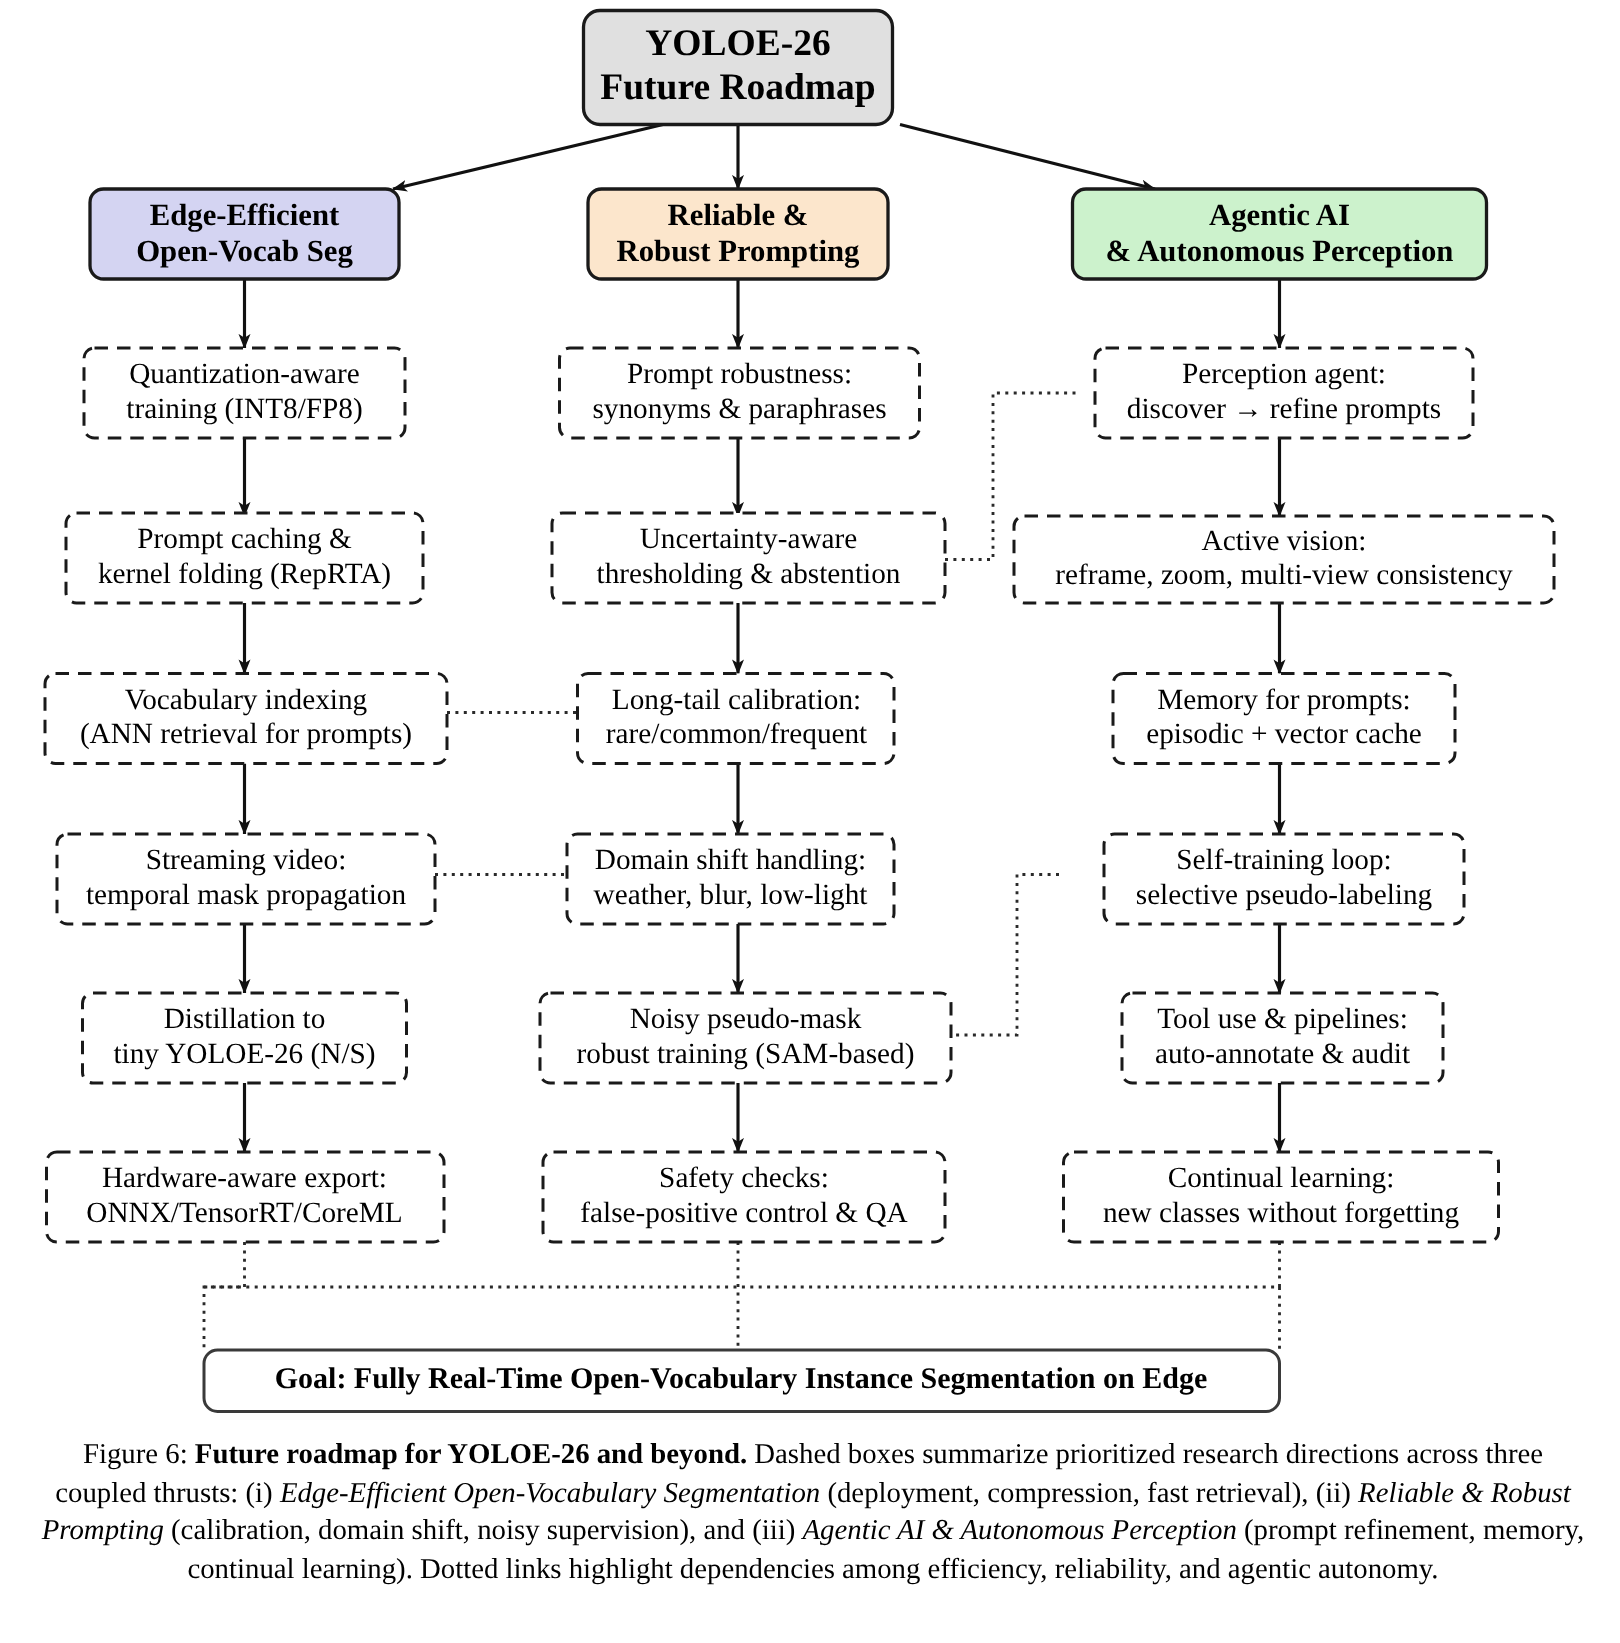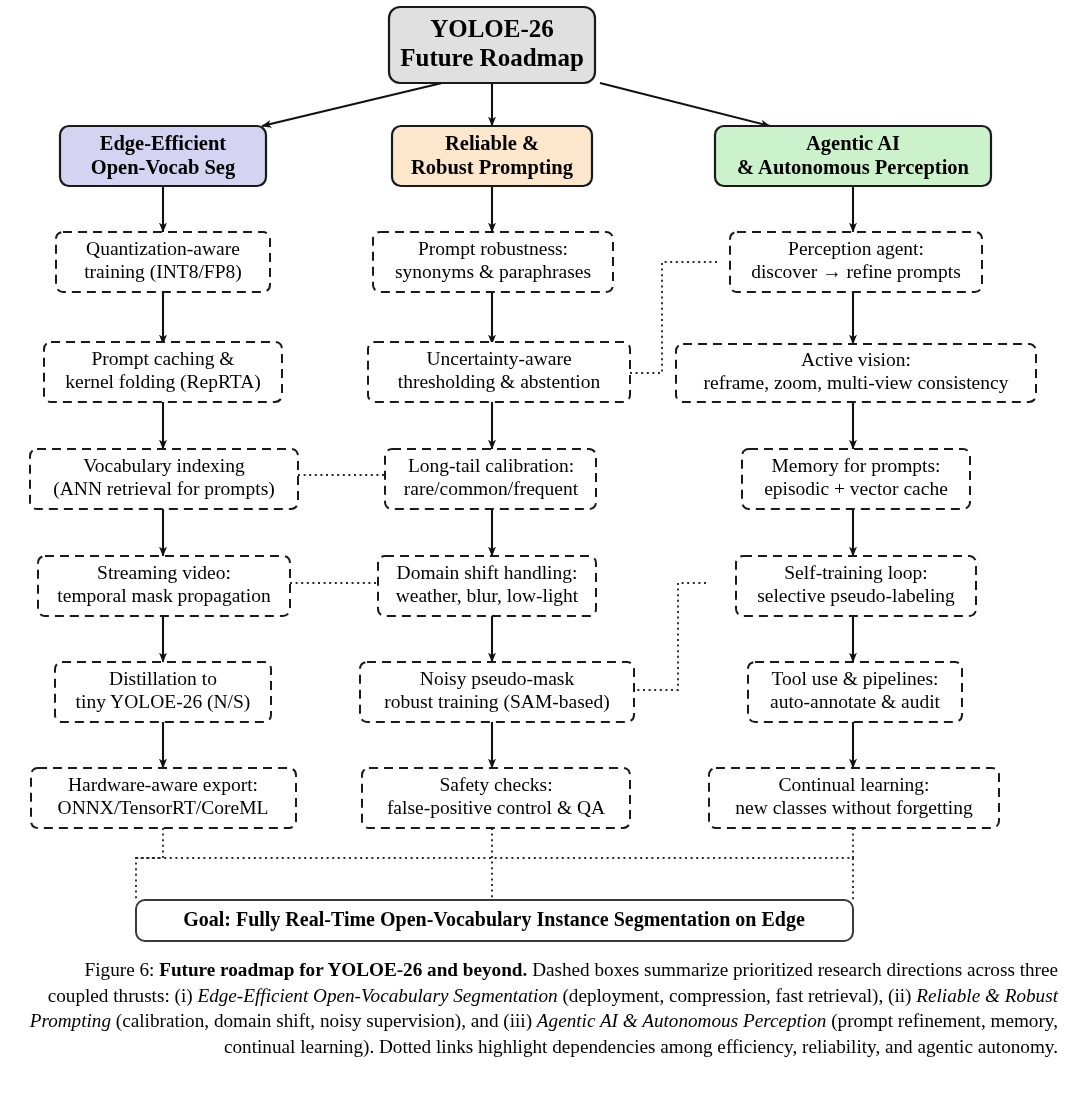--- a/index.html
+++ b/index.html
@@ -67,21 +67,21 @@
     stroke-width: 2;
   }
 
   #caption {
     position: absolute;
     left: 26px;
     top: 957px;
     width: 1032px;
     font-size: 19.2px;
     line-height: 1.335;
-    text-align: right;
+    text-align: center;
     color: #000000;
   }
   #caption b { font-weight: bold; }
   #caption i { font-style: italic; }
 </style>
 </head>
 <body>
 
 <div id="figure-root">
 

